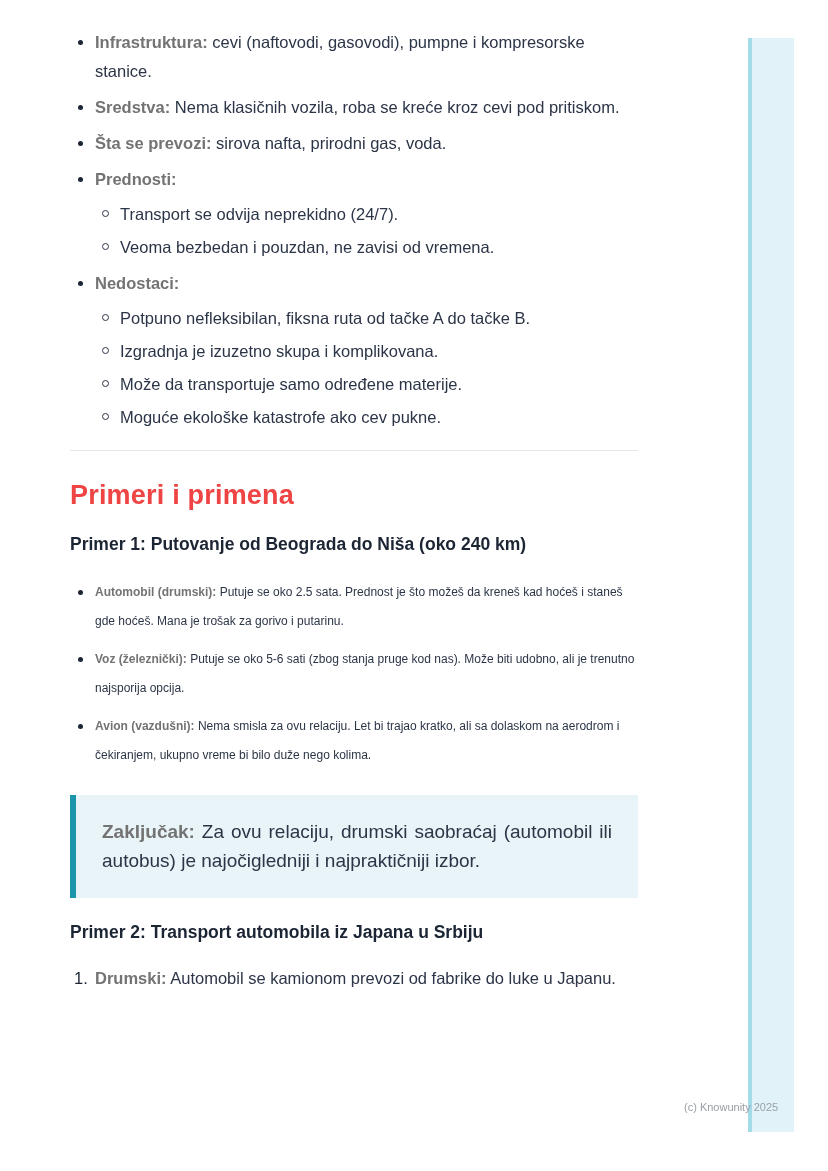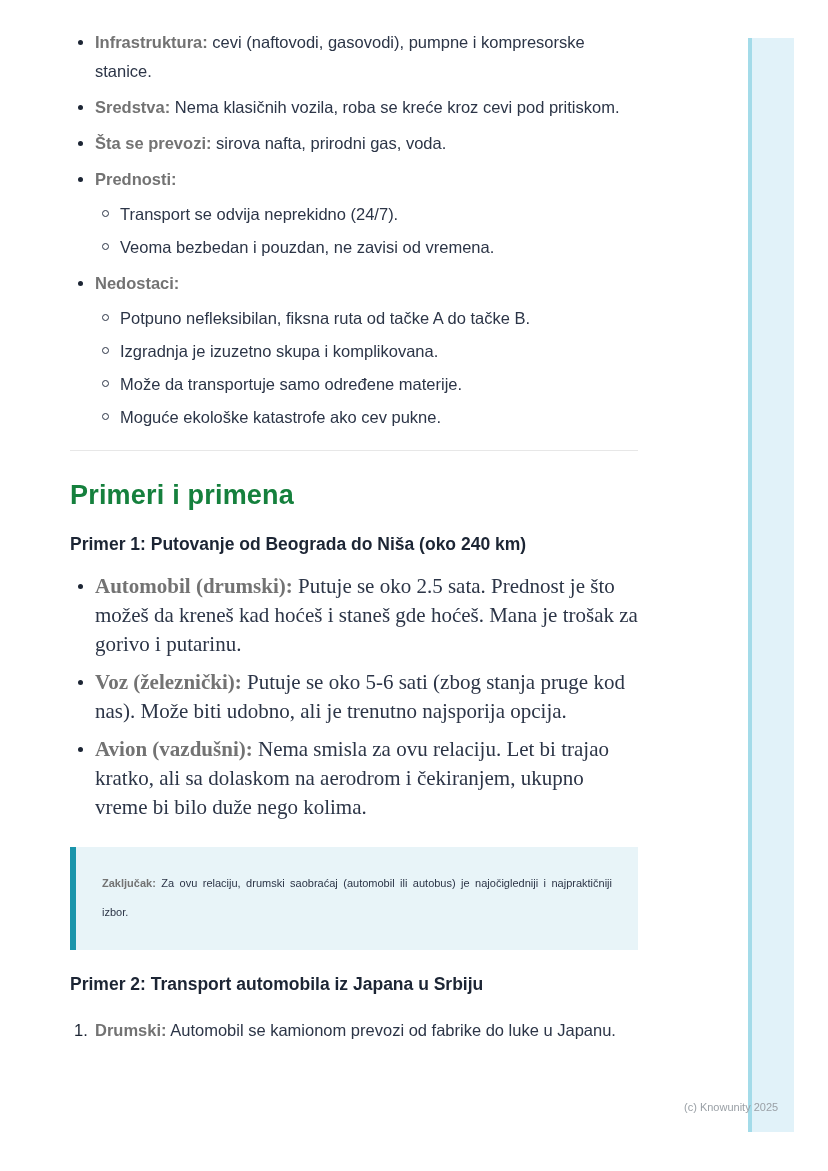--- a/index.html
+++ b/index.html
@@ -35,42 +35,42 @@
   }
   
   hr.divider {
     border: none; border-top: 1px solid #e7e7e7;
     margin: 18px 0 0 0;
   }
   h2.section-heading {
     margin: 29px 0 0 0;
     font-size: 27px; line-height: 30px;
     font-weight: bold;
-    color: #15803d;
+    color: #ef4444;
     letter-spacing: 0.2px;
   }
   h3.example-title {
     margin: 22px 0 0 0;
     font-size: 17.5px; line-height: 24px;
     font-weight: bold;
     color: #1c2534;
   }
-  .examplelist { margin-top: 16px; font-size: 21px; line-height: 29px; font-family: Liberation Serif, serif; }
+  .examplelist { margin-top: 22px; font-size: 12px; line-height: 29px; }
   .examplelist > li { position: relative; padding-left: 25px; margin-bottom: 9px; }
   .examplelist > li::before {
     content: ""; position: absolute; left: 8px; top: 12px;
     width: 5px; height: 5px; border-radius: 50%; background: #1c2534;
   }
   
   .callout {
     margin-top: 25px;
     background: #e8f4f8;
     border-left: 6px solid #1b95ab;
     padding: 22px 26px 23px 26px;
-    font-size: 11px; line-height: 29px;
+    font-size: 19px; line-height: 29px;
     text-align: justify;
   }
   
   .numberedlist { margin-top: 20px; font-size: 16.5px; line-height: 29px; }
   .numberedlist > li { position: relative; padding-left: 25px; }
   .numberedlist .num { position: absolute; left: 4px; top: 0; color: #1c2534; }
   
   .page-edge-bar {
     position: absolute;
     left: 748px; top: 38px;

